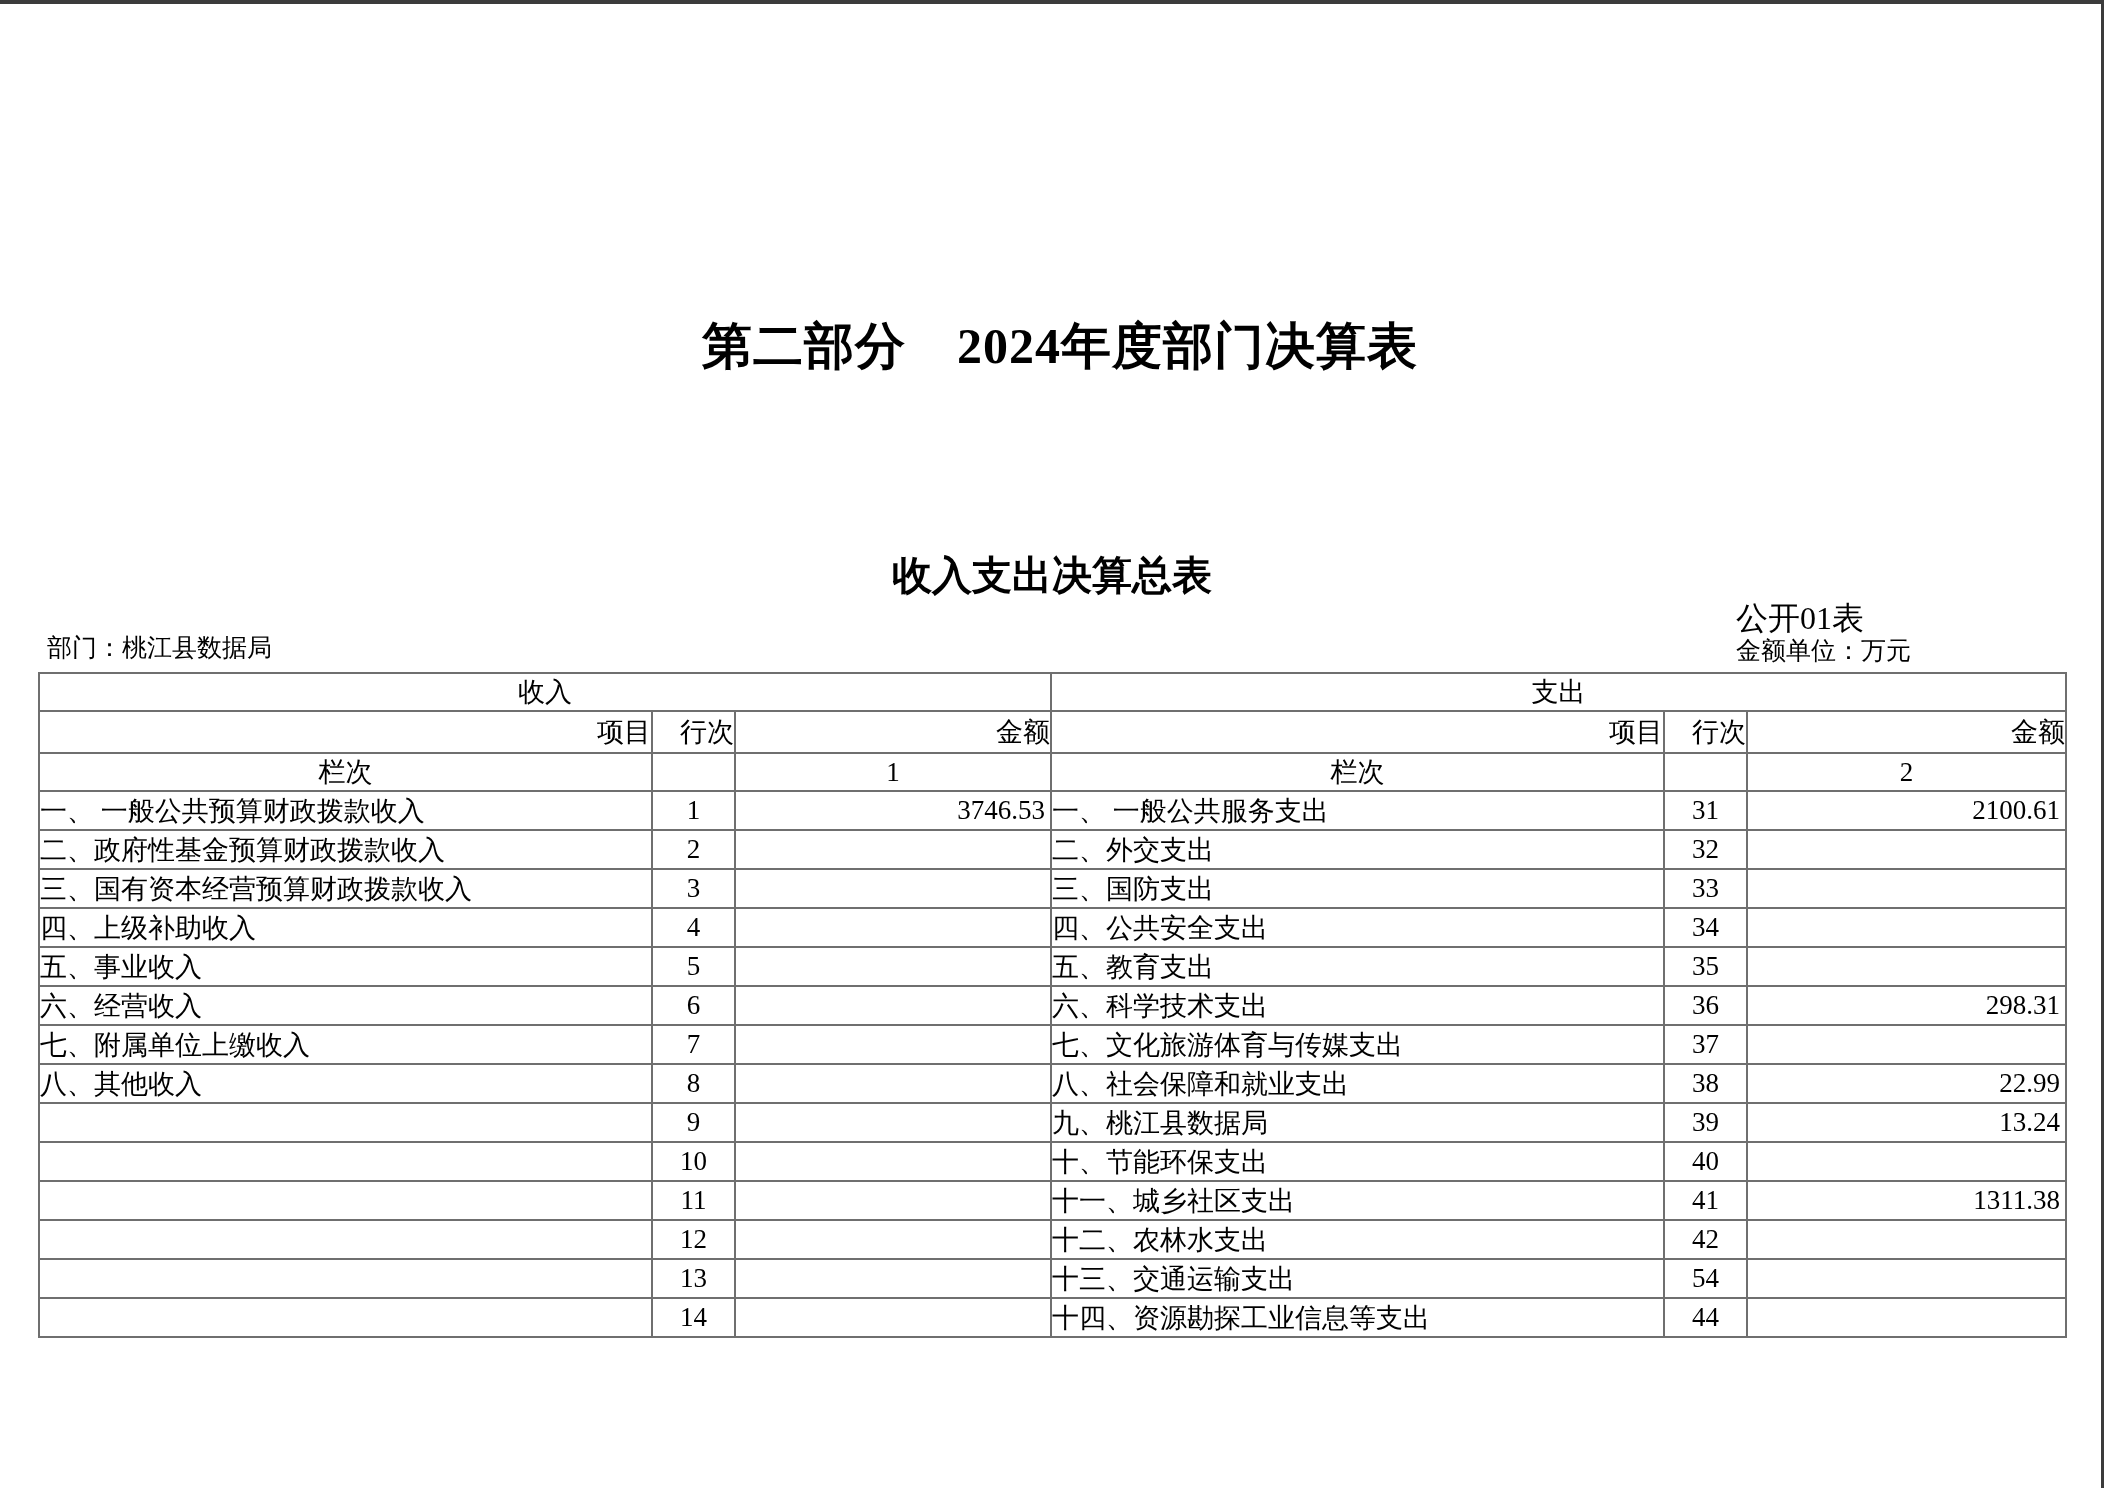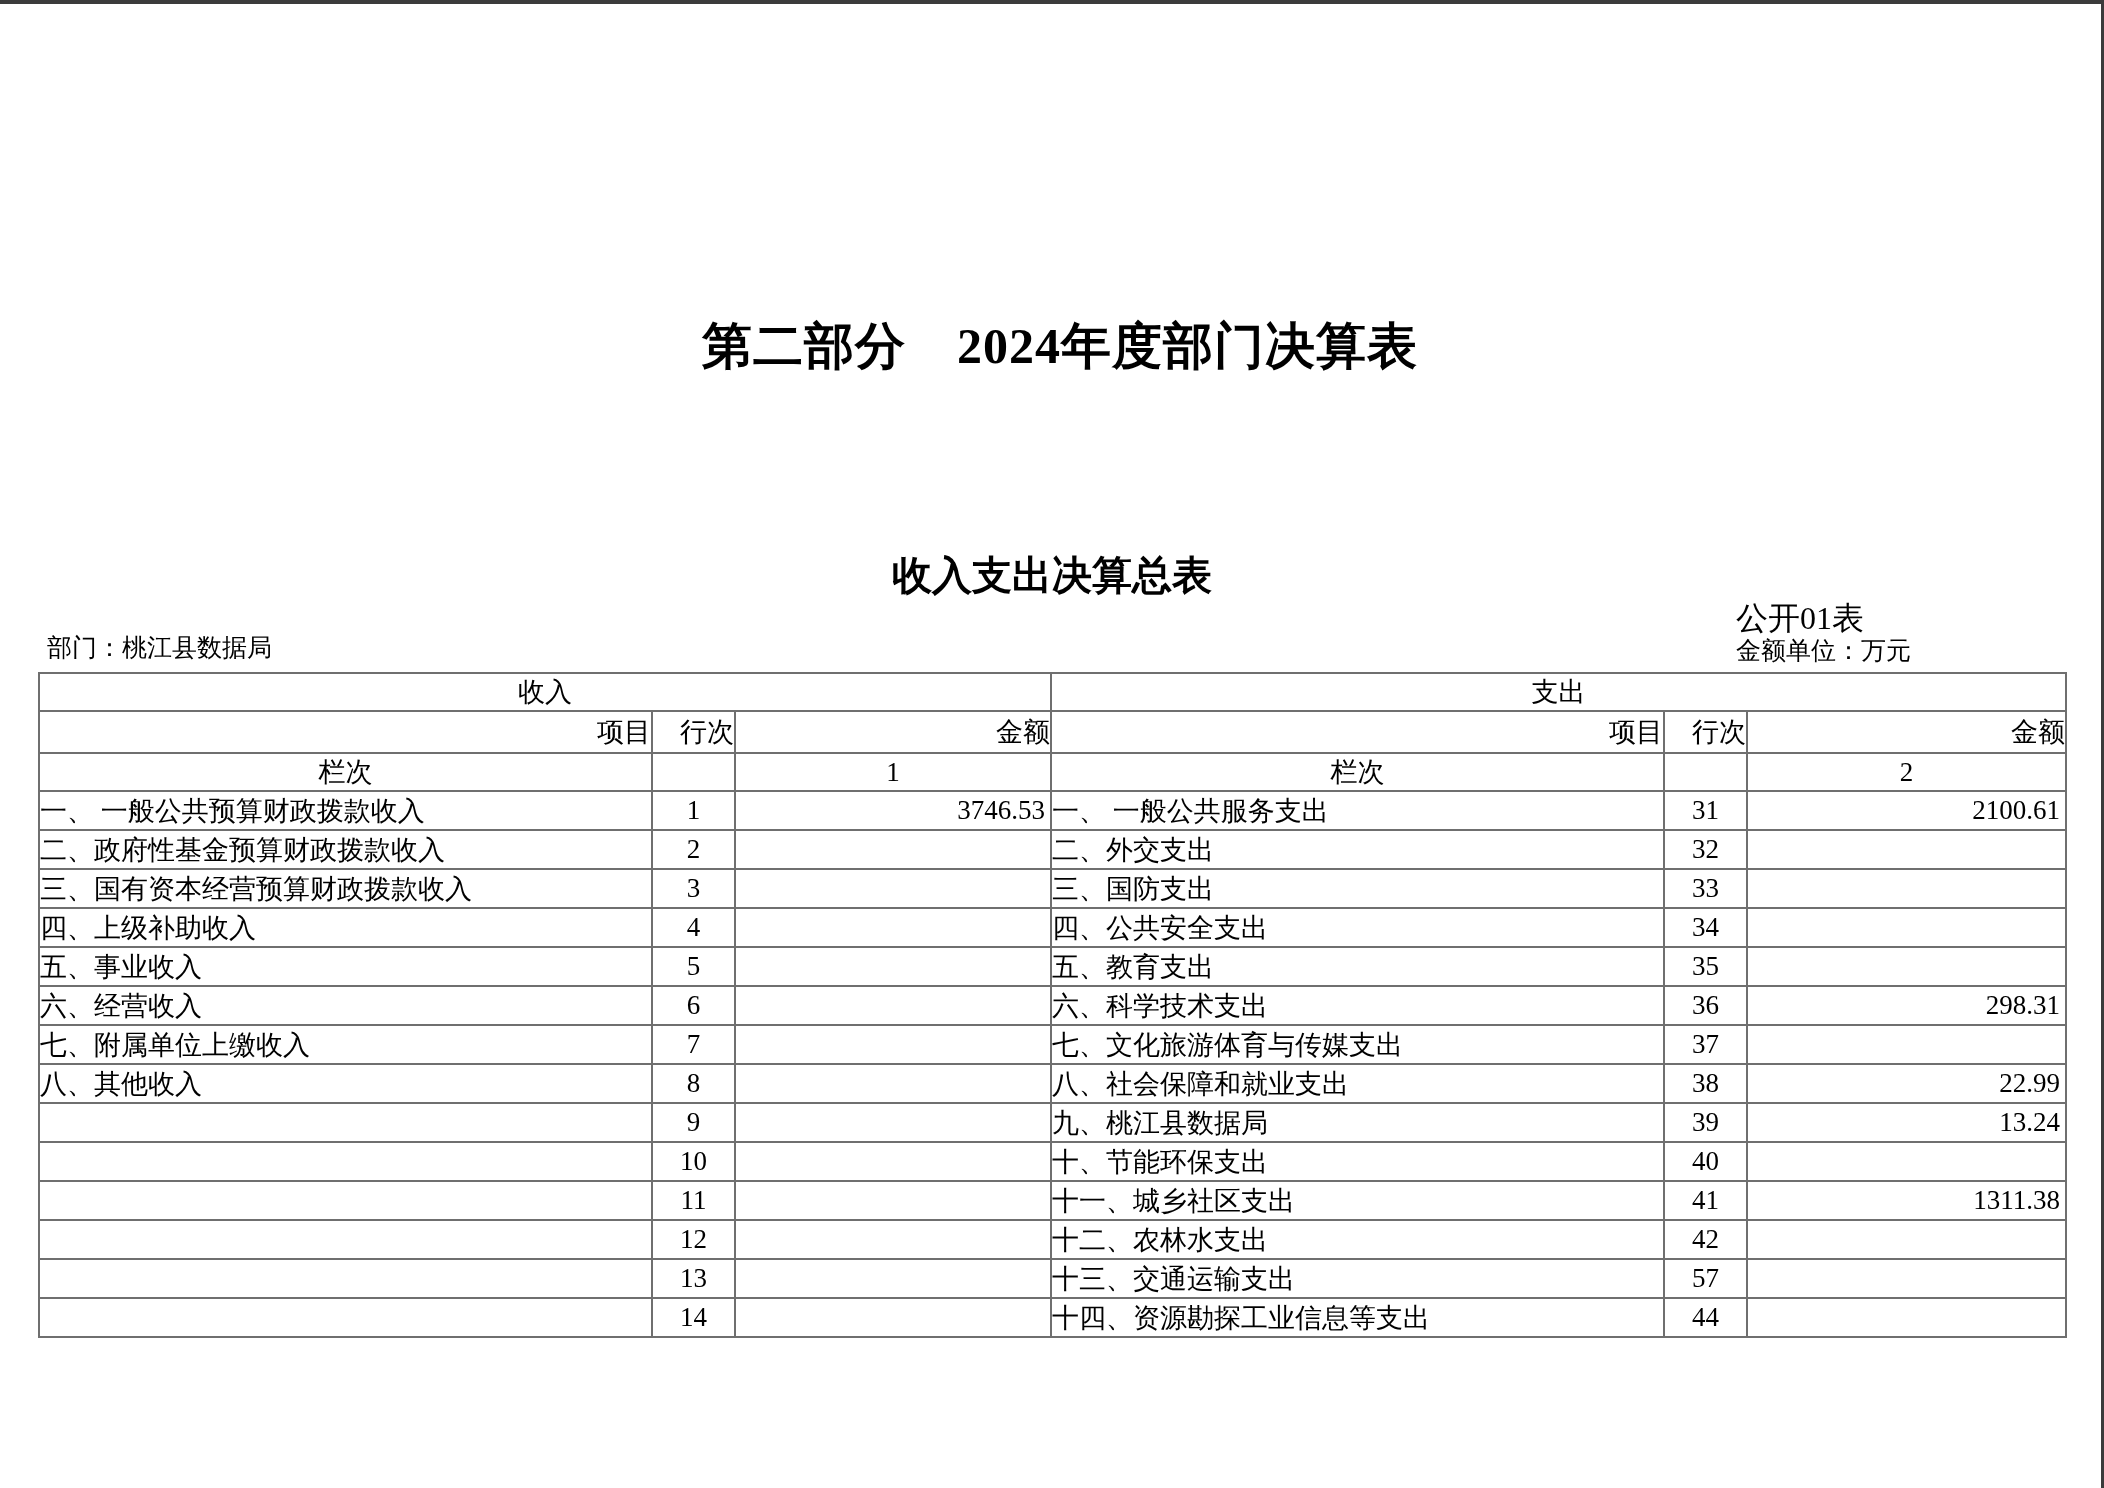--- a/index.html
+++ b/index.html
@@ -192,21 +192,21 @@
     <td class="item">十二、农林水支出</td>
     <td class="line">42</td>
     <td class="amt"></td>
   </tr>
 
   <tr class="dr">
     <td class="item"></td>
     <td class="line">13</td>
     <td class="amt"></td>
     <td class="item">十三、交通运输支出</td>
-    <td class="line">57</td>
+    <td class="line">54</td>
     <td class="amt"></td>
   </tr>
 
   <tr class="dr">
     <td class="item"></td>
     <td class="line">14</td>
     <td class="amt"></td>
     <td class="item">十四、资源勘探工业信息等支出</td>
     <td class="line">44</td>
     <td class="amt"></td>

